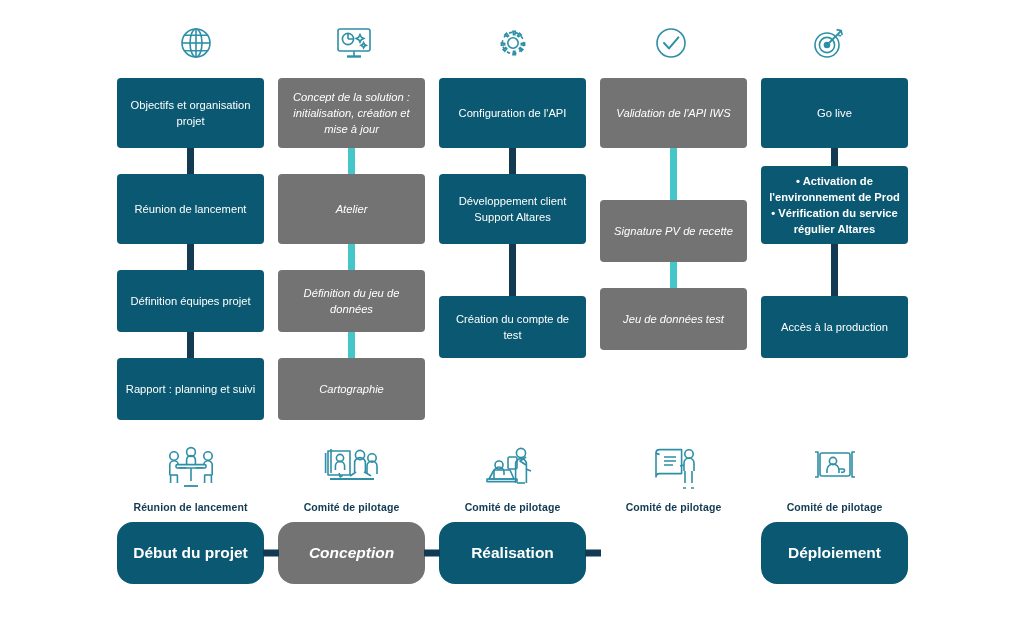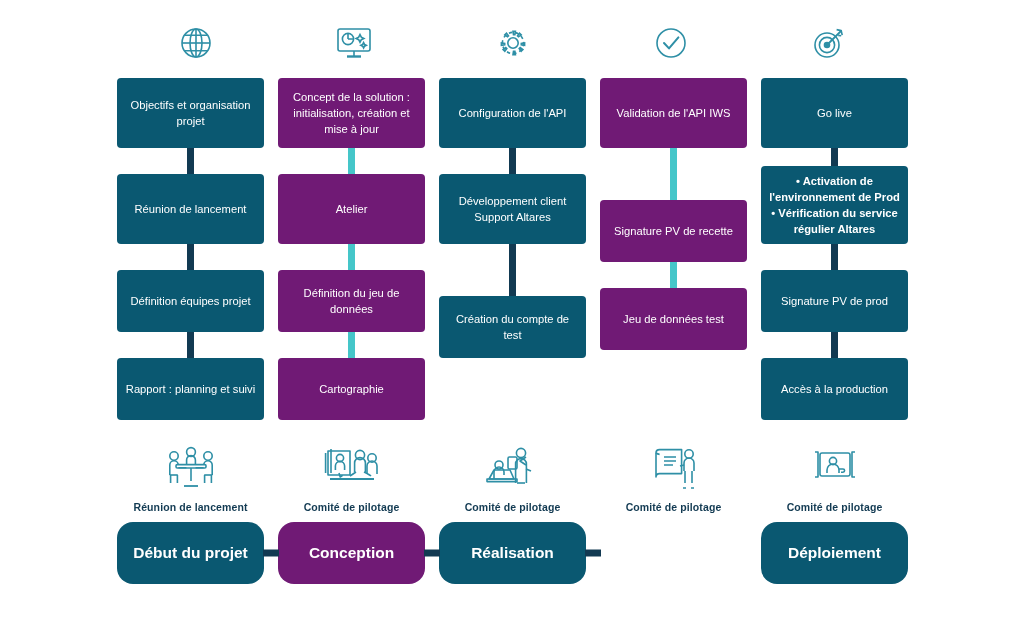--- a/index.html
+++ b/index.html
@@ -38,21 +38,21 @@
     border-radius: 4px;
     color: #ffffff;
     font-size: 11.2px;
     line-height: 16px;
     text-align: center;
     padding: 6px 8px;
     display: flex; align-items: center; justify-content: center;
     position: relative; z-index: 2;
   }
   .dark  { background: #0a5871; }
-  .light { background: #701a75; }
+  .light { background: #737373; font-style: italic; }
 
   .r1 { height: 70px; }
   .r2 { height: 70px; }
   .r3 { height: 62px; }
   .r4 { height: 62px; }
 
   .col.tall .r2 { height: 78px; font-weight: bold; }
 
   
   .conn {
@@ -252,23 +252,20 @@
           <span>Go live</span>
         </div>
         <div class="conn conn-light conn-1">
           <i></i>
         </div>
         <div class="box dark r2">
           <span>• Activation de l'environnement de Prod<br>• Vérification du service régulier Altares</span>
         </div>
         <div class="conn conn-light conn-2">
           <i></i>
-        </div>
-        <div class="box dark r3">
-          <span>Signature PV de prod</span>
         </div>
         <div class="conn conn-light conn-3">
           <i></i>
         </div>
         <div class="box dark r4">
           <span>Accès à la production</span>
         </div>
       </div>
     </div>
 

